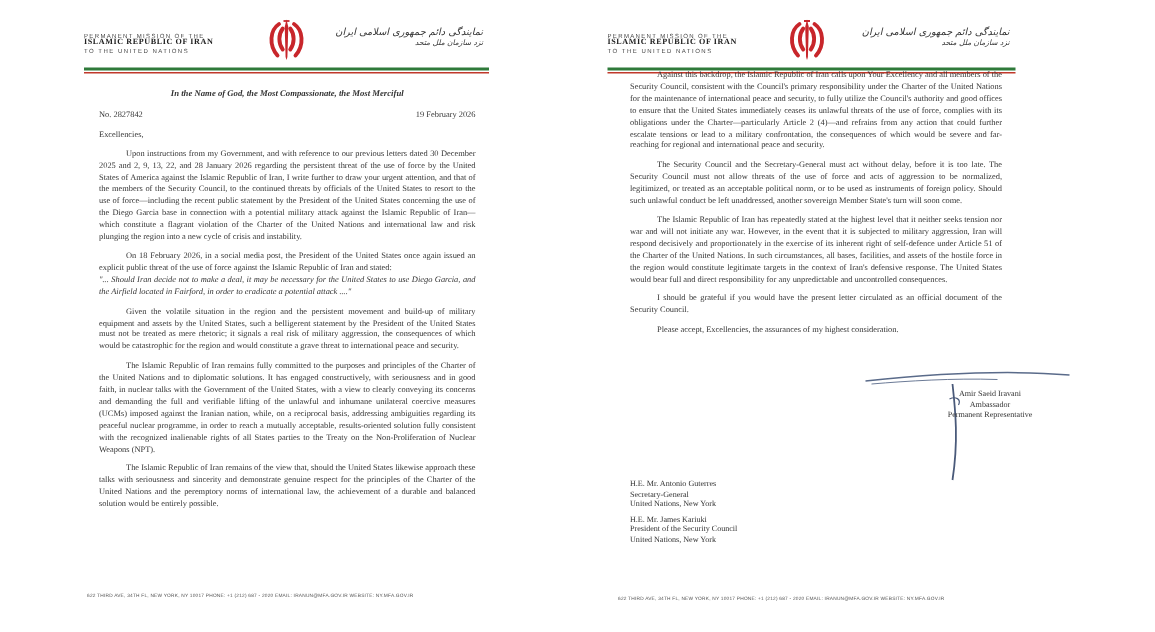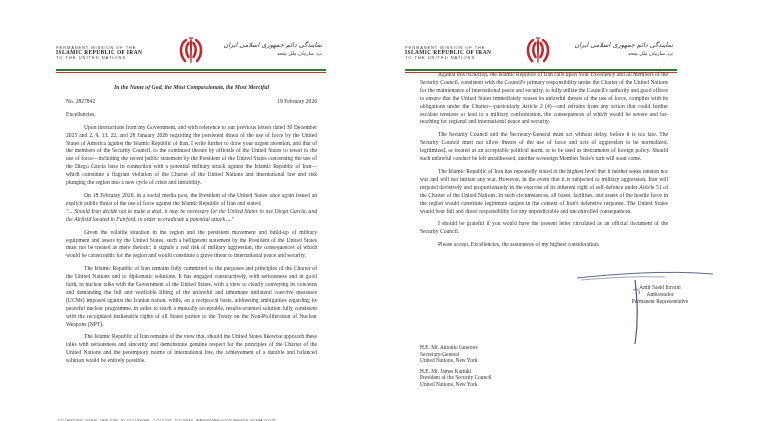--- a/index.html
+++ b/index.html
@@ -1,18 +1,18 @@
 <!DOCTYPE html>
 <html><head>
 <meta charset="utf-8">
 <style>
   html, body { margin: 0; padding: 0; background: #ffffff; }
   body { width: 770px; height: 421px; overflow: hidden; position: relative;
          font-family: "Liberation Serif", serif; color: #2a2a2a; }
-  .page { position: absolute; top: 0; height: 325px; background: #fff; margin-top: 24px; }
+  .page { position: absolute; top: 0; height: 325px; background: #fff; }
   #page1 { left: 0; width: 385px; }
   #page2 { left: 385px; width: 385px; }
 
   .letterhead { position: absolute; top: 8px; height: 36px; }
   #page1 .letterhead { left: 56px; width: 270px; }
   #page2 .letterhead { left: 20px; width: 272px; }
   .lh-en { position: absolute; left: 0; top: 13px; font-family: "Liberation Sans", sans-serif; }
   .lh-en div { line-height: 5.2px; white-space: nowrap; }
   .lh-en .l1 { font-size: 4px; letter-spacing: 0.9px; color: #444; }
   .lh-en .l2 { font-size: 5.4px; font-weight: bold; letter-spacing: 0.4px; color: #222; font-family: "Liberation Serif", serif; }

